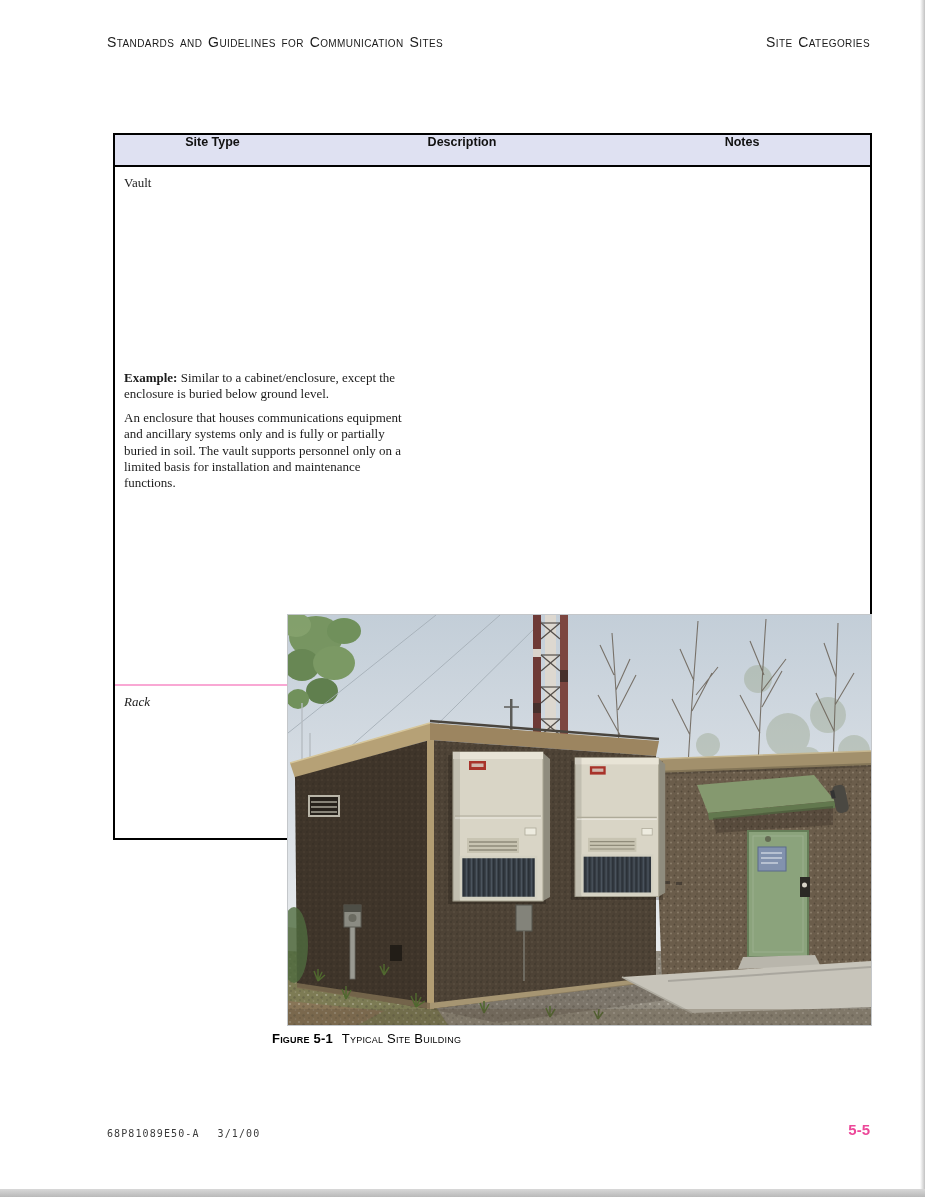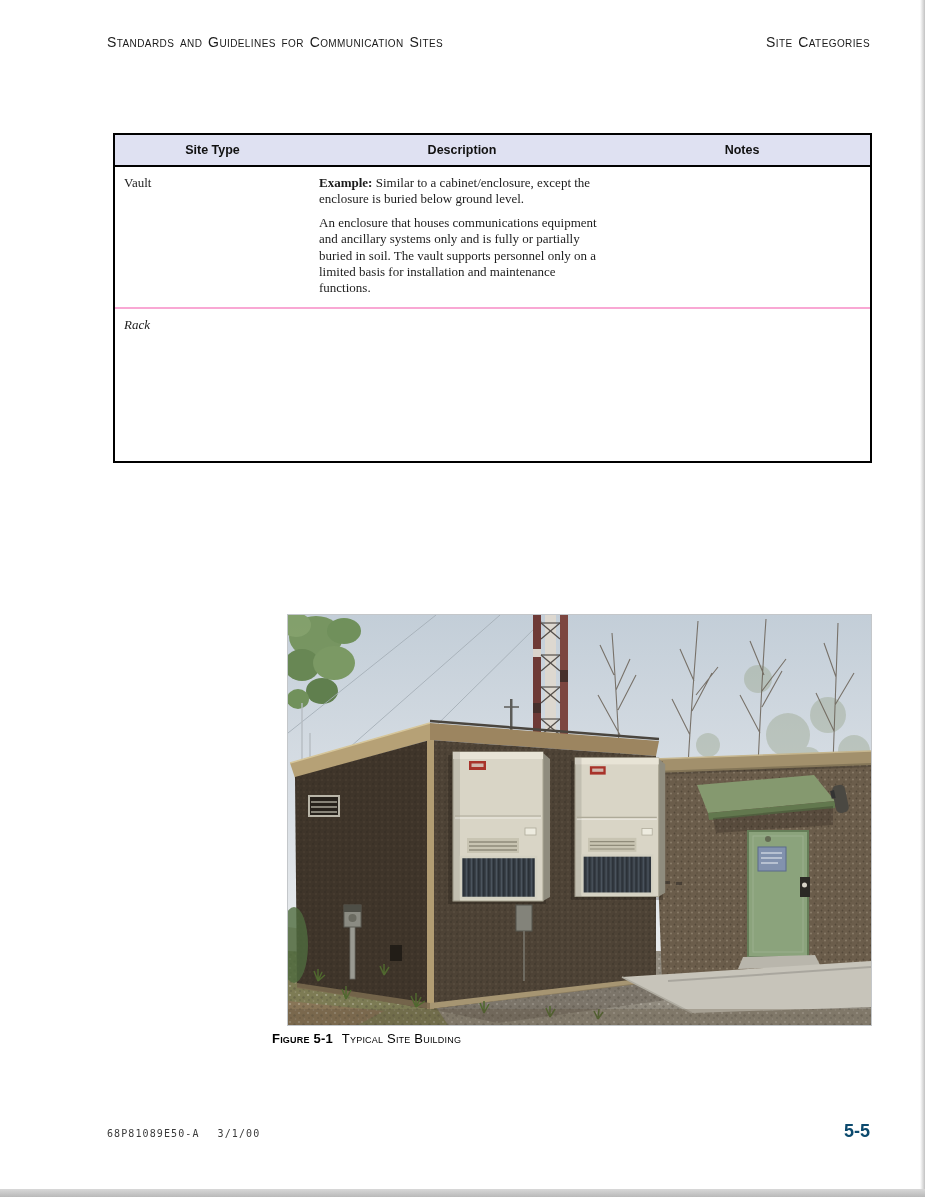--- a/index.html
+++ b/index.html
@@ -9,46 +9,46 @@
   .runhead{position:absolute;top:34px;font-size:14px;font-variant:small-caps;
            letter-spacing:.4px;word-spacing:1.5px;color:#1a1a1a;}
   .runhead.left{left:107px;}
   .runhead.right{right:55px;}
   
   .tbl-caption{position:absolute;left:110px;top:105px;font-size:13.5px;font-variant:small-caps;
                letter-spacing:.2px;color:#000;}
   .tbl-caption b{font-weight:bold;margin-right:7px;}
   
   .deftable{position:absolute;left:113px;top:133px;width:755px;border:2px solid #000;background:#fff;}
-  .thead{display:flex;align-items:center;background:#dfe1f2;border-bottom:2px solid #000;height:30px;
+  .thead{display:flex;align-items:flex-start;background:#dfe1f2;border-bottom:2px solid #000;height:30px;
          font-weight:bold;font-size:12.5px;}
   .th{text-align:center;}
   .c1{width:195px;flex:0 0 195px;}
   .c2{width:304px;flex:0 0 304px;}
   .c3{flex:1 1 auto;}
   .trow{display:flex;font-family:"Liberation Serif",serif;font-size:13px;line-height:16.4px;color:#1c1c1c;}
   .trow + .trow{border-top:2px solid #f9a8d4;font-style:italic;}
   .td{padding:8px 10px 10px 9px;box-sizing:border-box;}
   .td p{margin:0 0 7px 0;}
   .td p:last-child{margin-bottom:0;}
-  .row-vault{min-height:136px;}
+  .row-vault{min-height:136px;flex-direction:column;}
   .row-rack{min-height:152px;}
   .exlabel{font-weight:bold;}
   
   .photo{position:absolute;left:288px;top:615px;width:583px;height:410px;outline:1px solid #c4c7ca;}
   .photo svg{display:block;}
   
   .fig-caption{position:absolute;left:272px;top:1031px;font-size:13px;font-variant:small-caps;
                letter-spacing:.2px;color:#000;}
   .fig-caption b{font-weight:bold;margin-right:9px;}
   
   .foot-doc{position:absolute;left:107px;top:1128px;font-family:"DejaVu Sans Mono",monospace;
             font-size:10px;letter-spacing:1.1px;color:#3a3a3a;}
   .foot-doc span{margin-right:18px;}
-  .foot-page{position:absolute;right:55px;top:1121px;font-size:18px;font-weight:bold;color:#0c4a6e;}
+  .foot-page{position:absolute;right:55px;top:1121px;font-size:15px;font-weight:bold;color:#ec4899;}
   
   .scan-right{position:absolute;top:0;right:0;width:5px;height:100%;
               background:linear-gradient(to right,rgba(190,190,190,0),#c2c2c2);}
   .scan-bottom{position:absolute;left:0;bottom:0;width:100%;height:8px;
                background:linear-gradient(to bottom,#d8d8d8,#b9b9b9);}
 </style>
 </head>
 <body>
 
 <div id="page">

